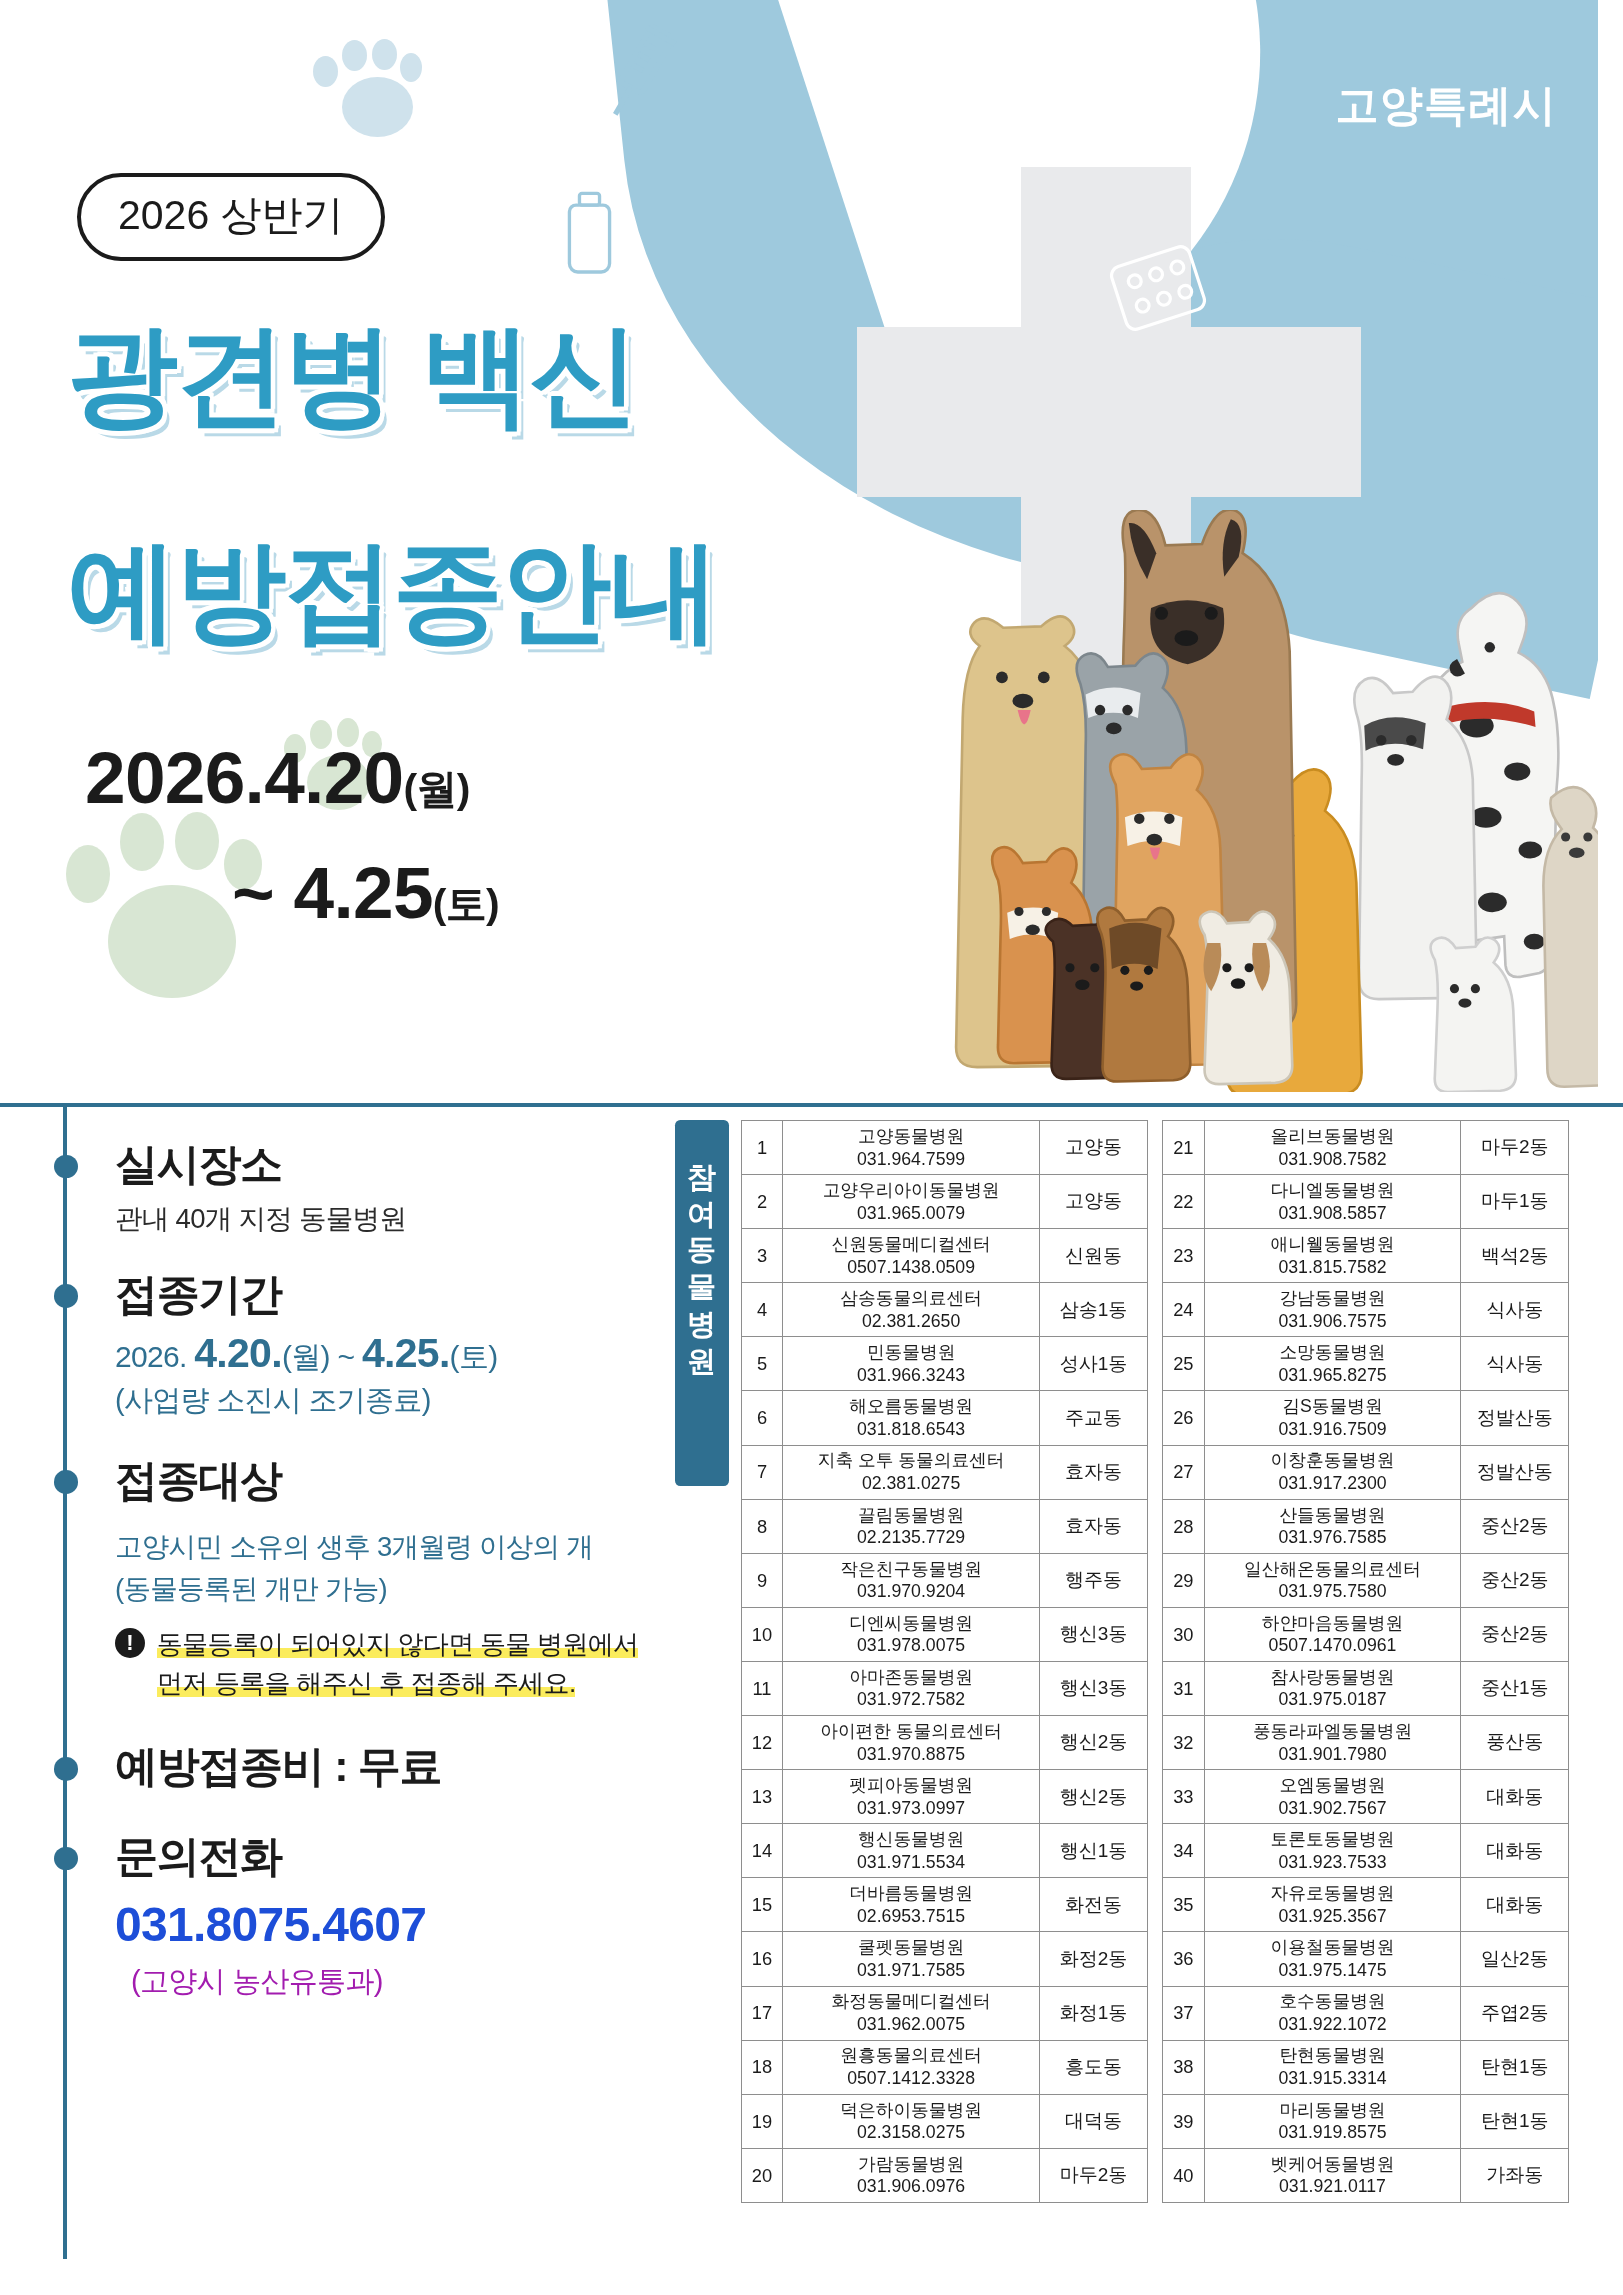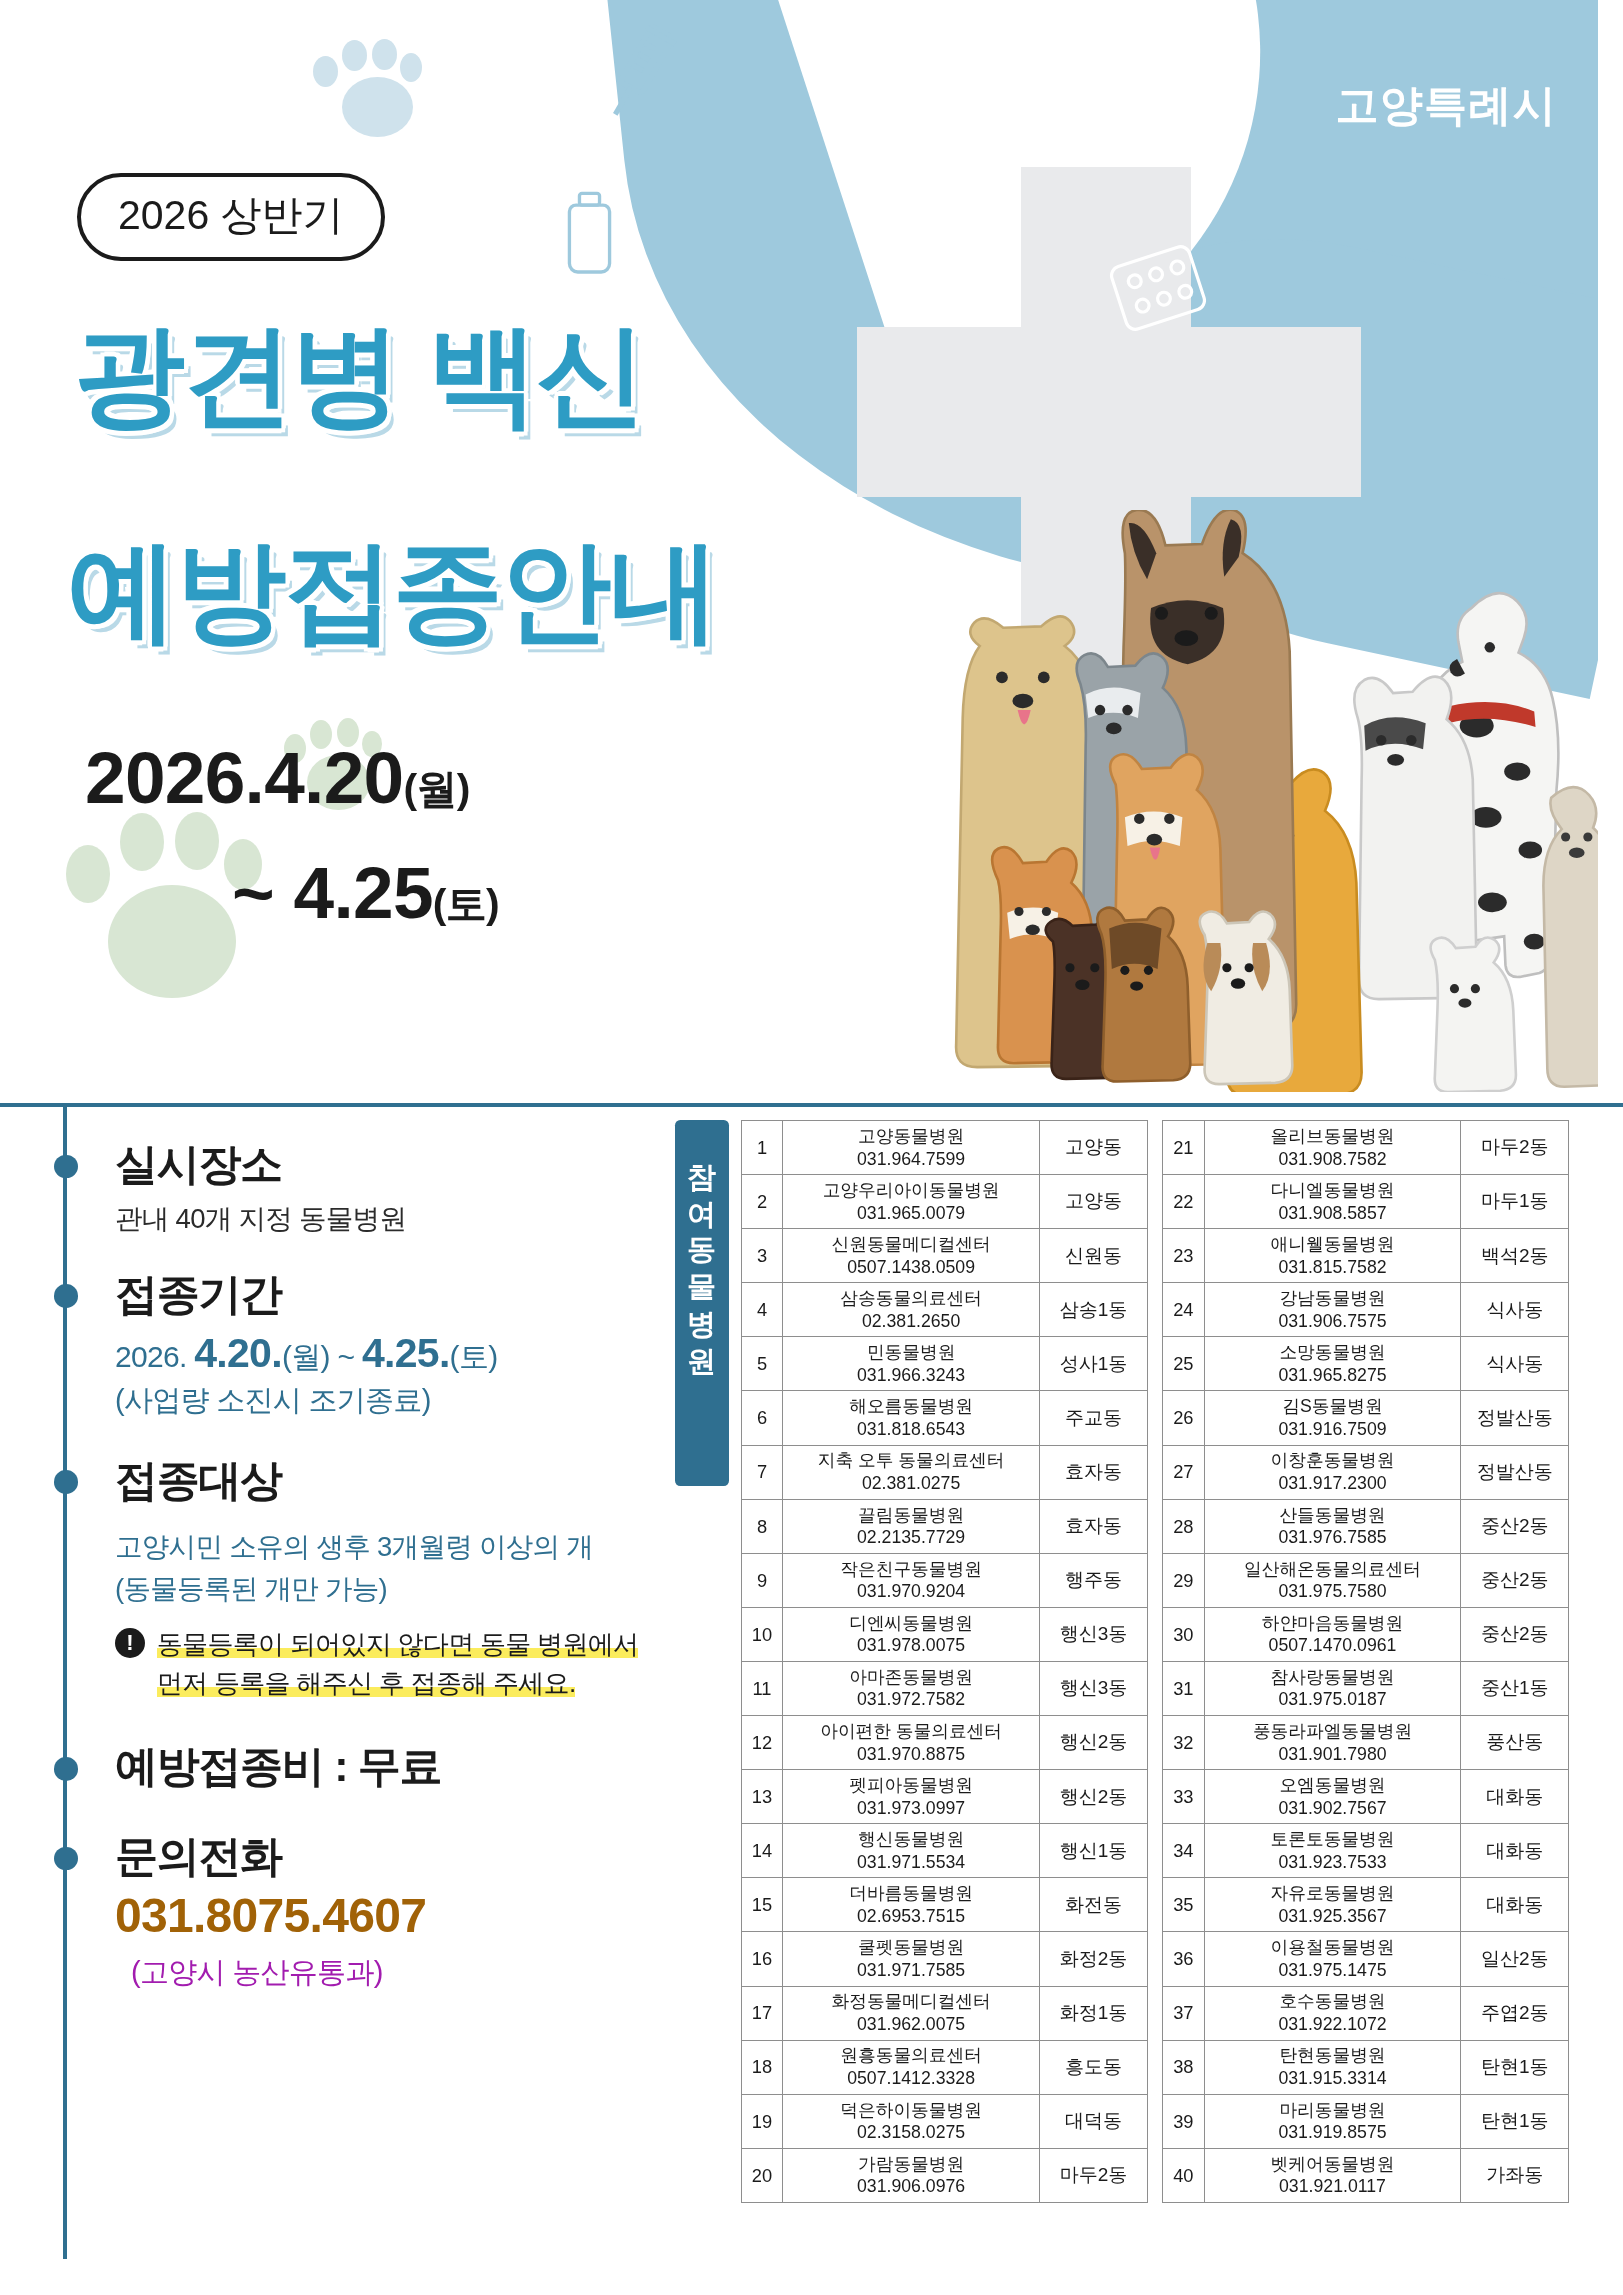--- a/index.html
+++ b/index.html
@@ -86,21 +86,21 @@
 
   .badge {
     position: absolute; left: 77px; top: 173px;
     border: 4.6px solid #1b1b1b;
     border-radius: 59px;
     padding: 10.5px 37px 14.4px 37px;
     font-size: 41px; font-weight: normal; color: #1b1b1b;
     background: rgba(255,255,255,0.0);
   }
   .title1 {
-    position: absolute; left: 74px; top: 301px;
+    position: absolute; left: 67px; top: 301px;
     font-size: 111px; font-weight: bold; color: #2e9cc4;
     letter-spacing: -2.6px;
     text-shadow:
       -3.9px -3.9px 0 #fff, 3.9px -3.9px 0 #fff, -3.9px 3.9px 0 #fff, 3.9px 3.9px 0 #fff,
       0 -4.6px 0 #fff, 0 4.6px 0 #fff, -4.6px 0 0 #fff, 4.6px 0 0 #fff,
       6.5px 7.9px 0 #b9d9e7;
   }
   .title2 {
     position: absolute; left: 67px; top: 517px;
     font-size: 111px; font-weight: bold; color: #2e9cc4;
@@ -160,21 +160,21 @@
 
   .notice { display: flex; gap: 11.8px; margin-top: 17px; align-items: flex-start; }
   .notice-ico {
     flex: 0 0 auto; width: 30px; height: 30px; border-radius: 50%;
     background: #1b1b1b; color: #fff; font-size: 22px; font-weight: bold;
     display: flex; align-items: center; justify-content: center; margin-top: 2.6px;
   }
   .notice-text { font-size: 26px; color: #1b1b1b; line-height: 1.5; letter-spacing: -0.7px; }
   .hl { background: linear-gradient(transparent 62%, #fbec5d 62%, #fbec5d 96%, transparent 96%); }
 
-  .phone { font-size: 48px; font-weight: bold; color: #a16207; margin-top: 6px; letter-spacing: -0.7px; }
+  .phone { font-size: 48px; font-weight: bold; color: #1d4ed8; margin-top: 15px; letter-spacing: -0.7px; }
   .dept { font-size: 29px; color: #a21caf; margin-top: 10.5px; letter-spacing: -0.7px; margin-left: 16px; }
 
   
   .table-wrap {
     position: absolute; left: 675px; top: 1120px;
     width: 910px;
     display: flex; gap: 11.8px;
   }
   .vtab {
     width: 54px; background: #2f6f90; color: #fff;

